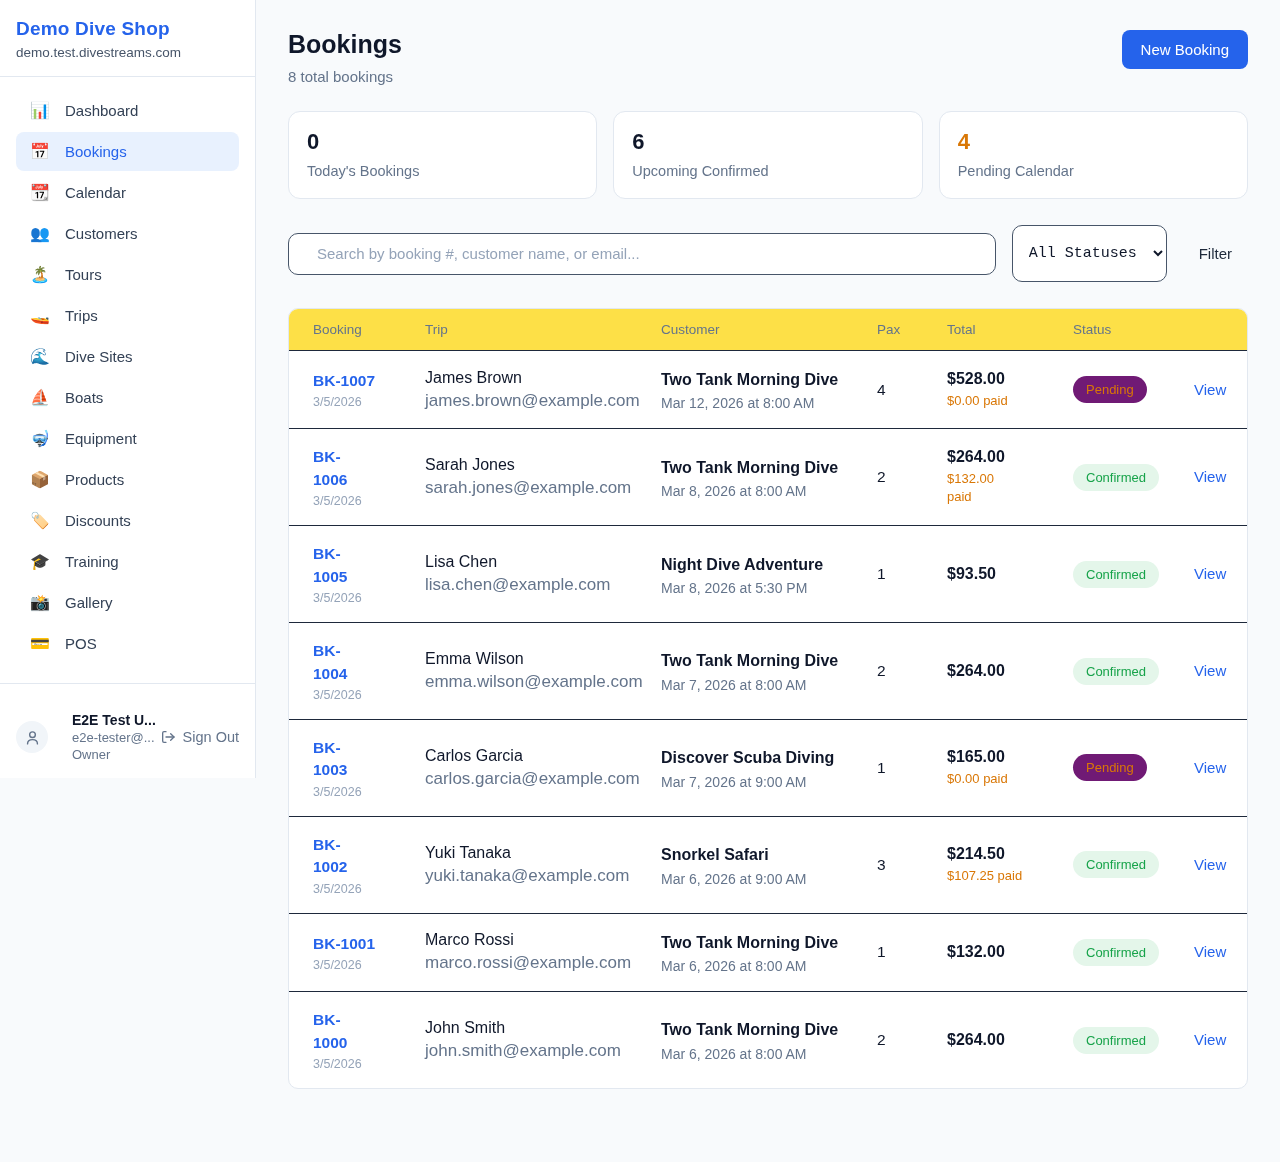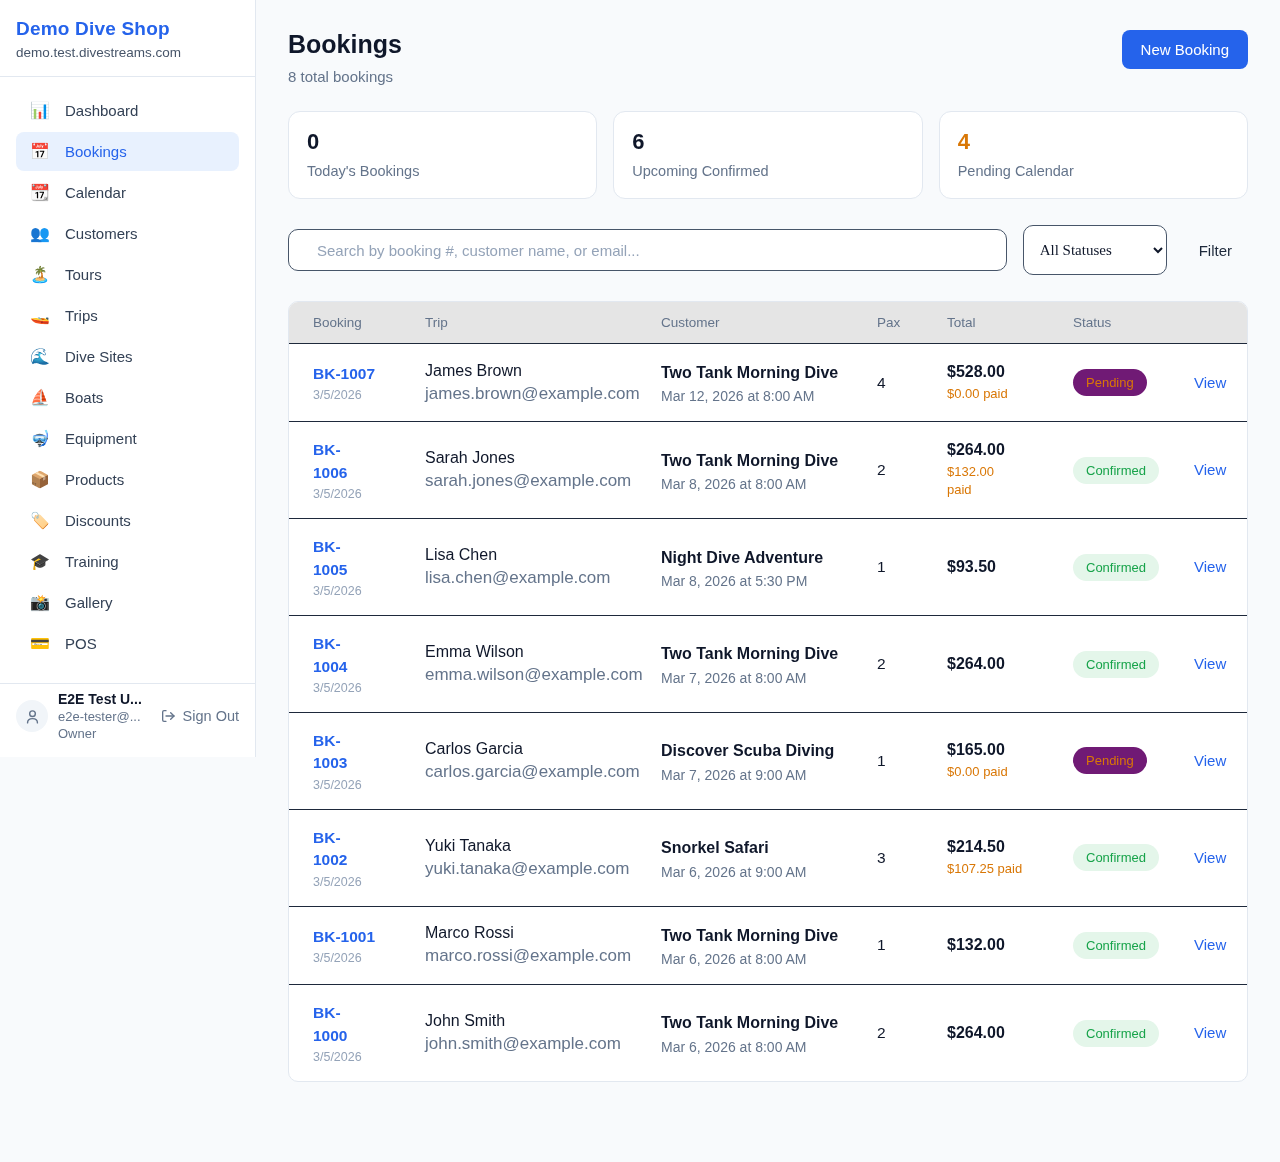--- a/index.html
+++ b/index.html
@@ -12,21 +12,21 @@
     flex:0 0 256px; padding-bottom:0; }
   .shop-header { padding:18px 16px 16px; border-bottom:1px solid #e2e8f0; }
   .shop-name { color:#2563eb; font-size:19px; font-weight:700; letter-spacing:.2px; }
   .shop-domain { margin-top:5px; font-size:13.5px; color:#475569; }
   .nav { padding:14px 16px 10px; }
   .nav-item { display:flex; align-items:center; gap:15px; padding:10px 14px;
     border-radius:8px; font-size:15px; color:#334155; cursor:pointer; margin-bottom:2px; }
   .nav-item .icon { font-size:16px; width:20px; text-align:center; }
   .nav-item.active { background:#e8f1fe; color:#2563eb; font-weight:500; }
   .user-footer { border-top:1px solid #e2e8f0; margin-top:8px;
-    padding:7px 16px 16px; display:flex; align-items:center; gap:10px; }
+    padding:28px 16px 16px; display:flex; align-items:center; gap:24px; }
   .avatar { width:32px; height:32px; border-radius:50%; background:#f1f5f9;
     display:flex; align-items:center; justify-content:center; flex:0 0 32px; color:#64748b; }
   .user-info { flex:1; min-width:0; }
   .user-name { font-size:14px; font-weight:700; color:#0f172a; white-space:nowrap; }
   .user-email,.user-role { font-size:13px; color:#64748b; margin-top:2px; white-space:nowrap; }
   .signout { display:flex; align-items:center; gap:7px; background:none; border:none;
     color:#64748b; font-size:14.5px; font-family:inherit; cursor:pointer; flex:0 0 auto; }
 
   
   .main { flex:1; padding:30px 32px 32px; min-width:0; }
@@ -39,31 +39,31 @@
   .stats-row { display:flex; gap:16px; margin-top:26px; }
   .stat-card { flex:1; background:#fff; border:1px solid #e2e8f0; border-radius:12px;
     padding:17px 18px 19px; }
   .stat-value { font-size:22px; font-weight:700; }
   .stat-label { margin-top:8px; font-size:14.5px; color:#64748b; }
 
   .filter-row { display:flex; align-items:center; margin-top:26px; gap:16px; }
   .search-input { flex:1; height:42px; border:1px solid #475569; border-radius:10px;
     background:#fff; padding:0 28px; font-size:15px; font-family:inherit; color:#0f172a; }
   .search-input::placeholder { color:#94a3b8; }
-  .status-select { height:50px; border:1px solid #475569; border-radius:10px; background:#fff;
-    padding:0 12px; font-size:15px; font-family:Liberation Serif, serif; color:#0f172a; min-width:144px; }
+  .status-select { height:57px; border:1px solid #475569; border-radius:10px; background:#fff;
+    padding:0 12px; font-size:15px; font-family:Liberation Mono, monospace; color:#0f172a; min-width:144px; }
   .filter-btn { background:none; border:none; font-size:15px; color:#1e293b;
     font-family:inherit; cursor:pointer; padding:0 16px 0 16px; }
 
   
   .table-card { margin-top:26px; background:#fff; border:1px solid #e2e8f0;
     border-radius:10px; overflow:hidden; }
   .tgrid { display:grid; grid-template-columns:112px 236px 216px 70px 126px 121px 1fr;
     padding:0 18px 0 24px; align-items:center; }
-  .thead { background:#e5e5e5; border-bottom:1.5px solid #1e293b; }
+  .thead { background:#fde047; border-bottom:1.5px solid #1e293b; }
   .thead > div { font-size:13.5px; color:#64748b; font-weight:500; padding:13px 0; }
   .trow { border-bottom:1px solid #1e293b; padding-top:17px; padding-bottom:17px; }
   .trow:last-child { border-bottom:none; }
   .booking-id { color:#2563eb; font-size:15.5px; font-weight:600; line-height:1.45; cursor:pointer; }
   .booking-id.wrapped { display:inline-block; max-width:50px; }
   .booking-date { font-size:12.5px; color:#94a3b8; margin-top:3px; }
   .cust-name { font-size:16px; color:#0f172a; }
   .cust-email { font-size:17px; color:#64748b; margin-top:4px; }
   .trip-name { font-size:16px; font-weight:600; color:#0f172a; max-width:185px; line-height:1.45; }
   .trip-time { font-size:14px; color:#64748b; margin-top:4px; }

